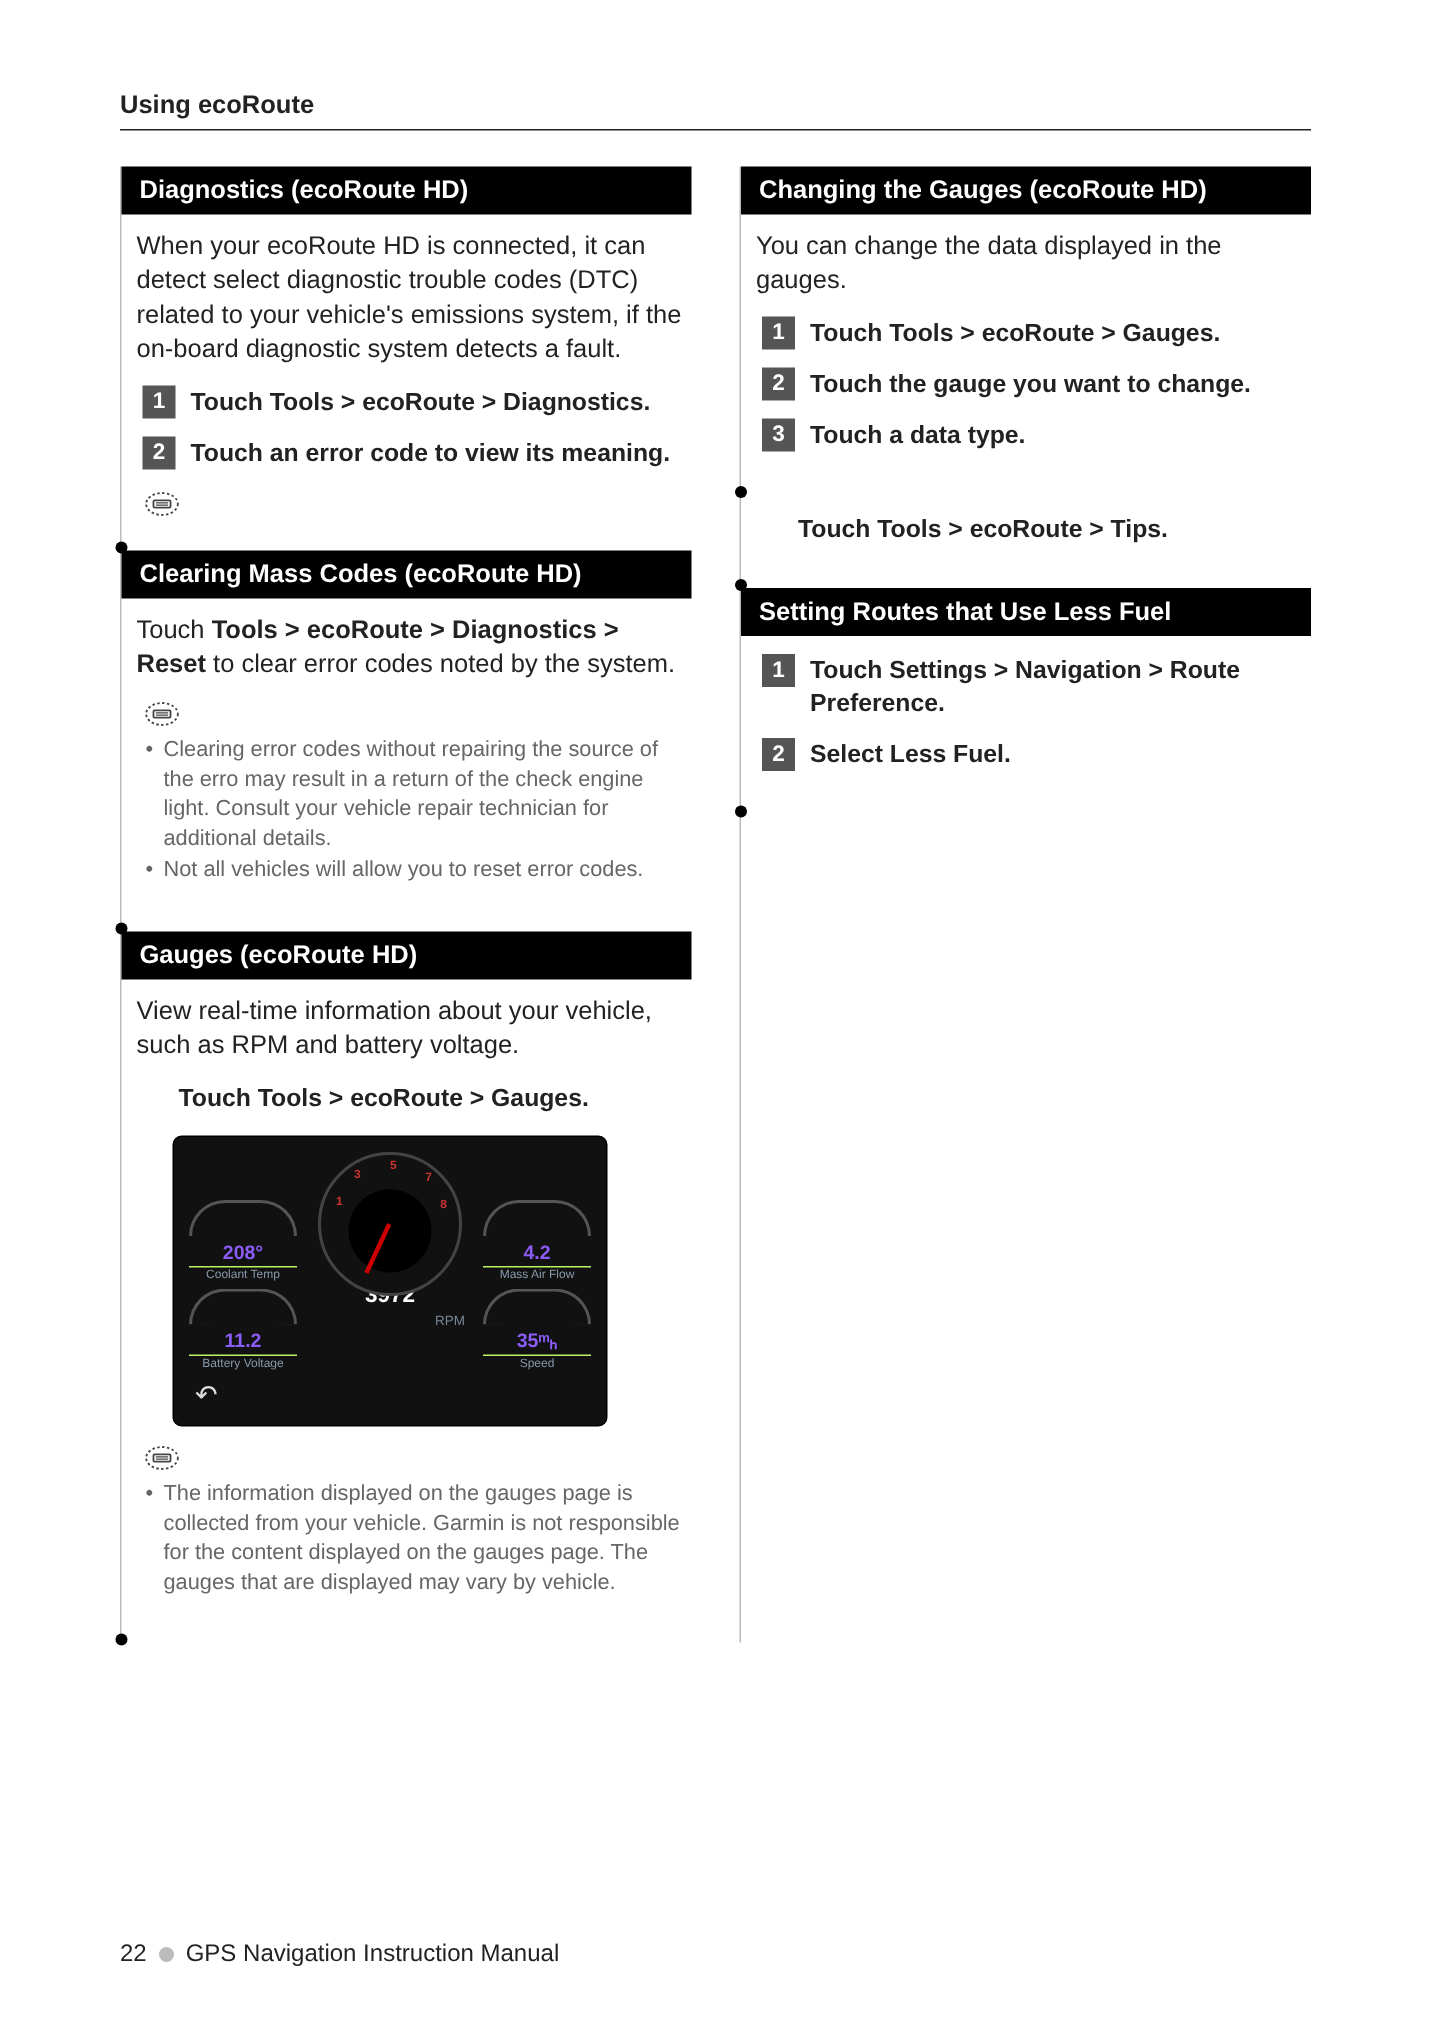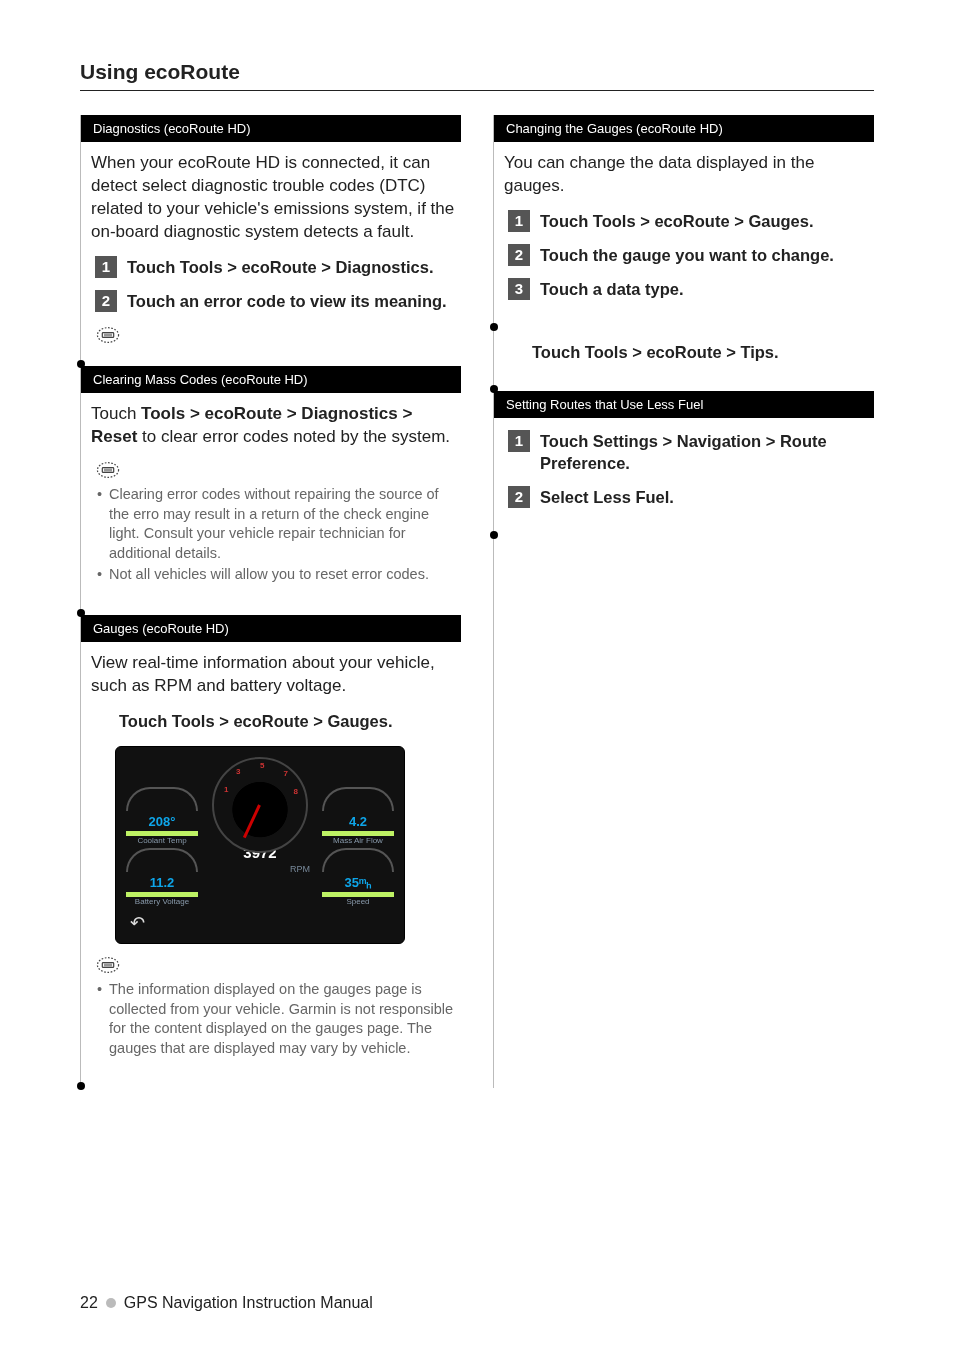--- a/index.html
+++ b/index.html
@@ -7,21 +7,21 @@
     font-family: "Myriad Pro", "Segoe UI", Arial, sans-serif;
     width: 954px;
     height: 1354px;
     background: #fff;
     color: #222;
     position: relative;
     padding: 60px 80px 40px 80px;
   }
   .page-header {
     font-weight: 700;
-    font-size: 21px;
+    font-size: 17px;
     margin-bottom: 6px;
     color: #222;
   }
   .header-rule {
     border: none;
     border-top: 1.5px solid #222;
     margin-bottom: 24px;
   }
   .columns {
     display: flex;
@@ -29,22 +29,22 @@
   }
   .col {
     flex: 1;
     min-width: 0;
     border-left: 1px solid #bbb;
     position: relative;
   }
   .section-title {
     background: #000;
     color: #fff;
-    font-weight: 400;
-    font-size: 13px;
+    font-weight: 700;
+    font-size: 17px;
     padding: 6px 10px 6px 12px;
     margin-bottom: 10px;
   }
   .section-body {
     padding: 0 6px 10px 10px;
     font-size: 17px;
     line-height: 1.35;
     color: #222;
   }
   .step {
@@ -130,24 +130,24 @@
   .gauge-arc {
     width: 72px;
     height: 24px;
     border: 2px solid #555;
     border-bottom: none;
     border-top-left-radius: 60px;
     border-top-right-radius: 60px;
     margin-bottom: 2px;
   }
   .gauge-val {
-    color: #0ea5e9;
+    color: #8b5cf6;
     font-size: 13px;
     font-weight: 700;
-    border-bottom: 5px solid #bef264;
+    border-bottom: 1px solid #bef264;
     padding-bottom: 1px;
   }
   .gauge-label {
     color: #89a;
     font-size: 8px;
     line-height: 1.1;
     margin-top: 1px;
   }
   .gauge-center {
     width: 100px;

